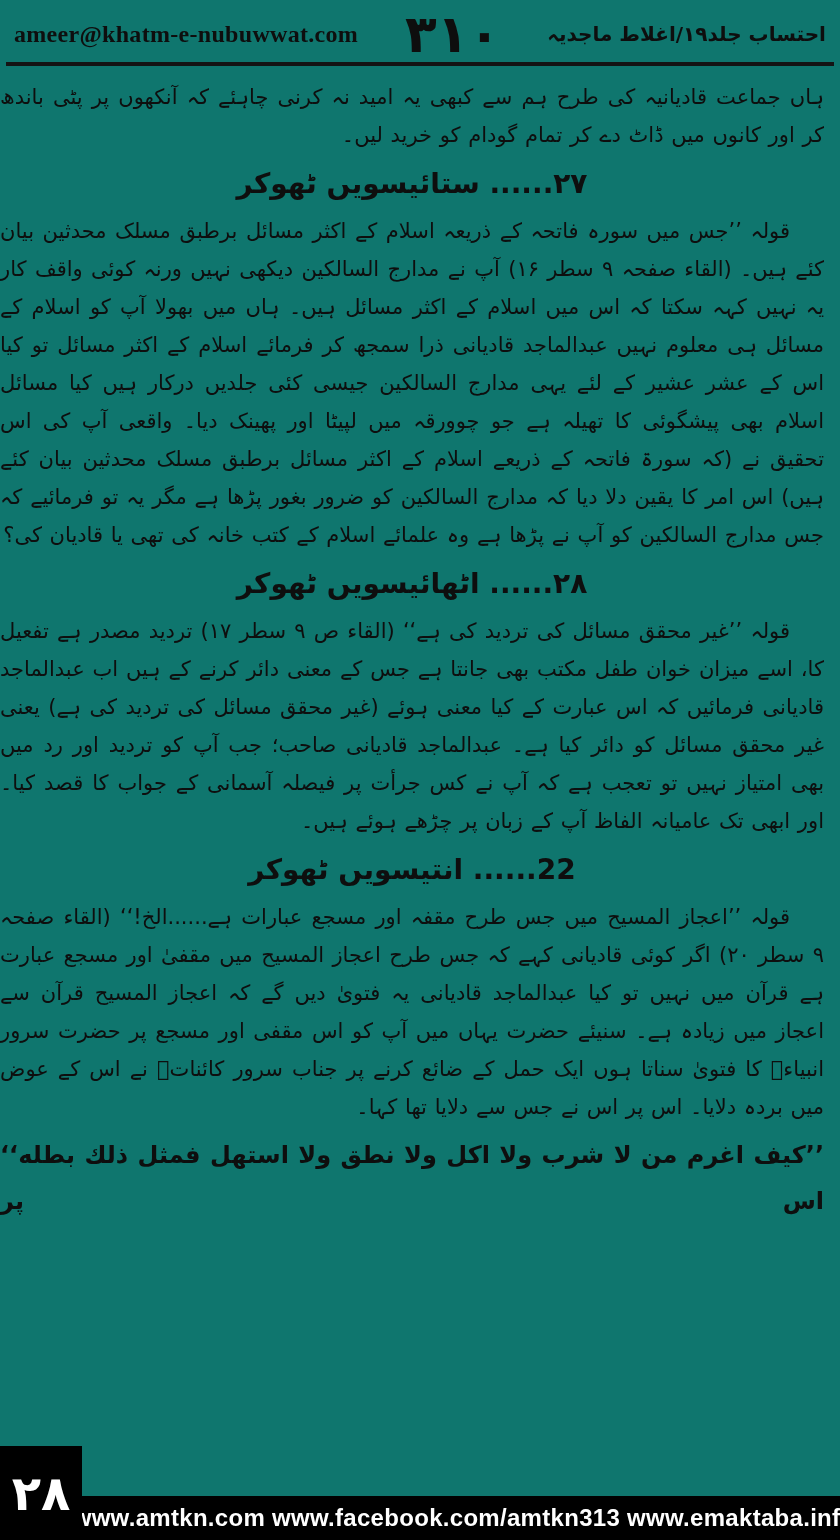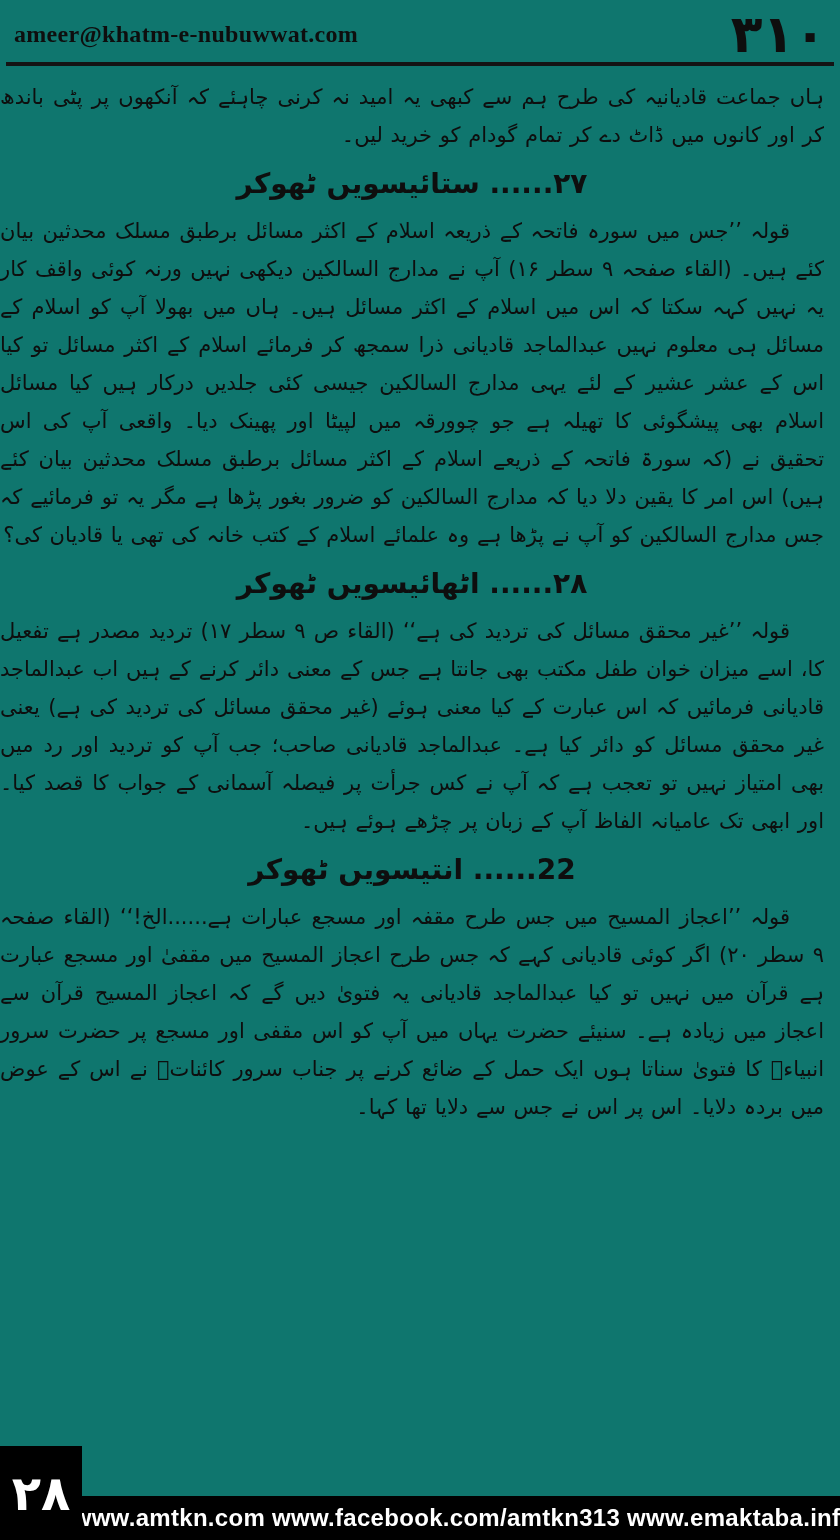--- a/index.html
+++ b/index.html
@@ -57,39 +57,41 @@
   }
 </style>
 </head>
 <body>
 
 <div class="page">
 
   <div class="header">
     <div class="email">ameer@khatm-e-nubuwwat.com</div>
     <div class="page-no-top">۳۱۰</div>
+    <div class="book-title">احتساب جلد۱۹/اغلاط ماجدیہ</div>
   </div>
 
   <div class="rule"></div>
 
   <div class="content">
     <p class="para">ہاں جماعت قادیانیہ کی طرح ہم سے کبھی یہ امید نہ کرنی چاہئے کہ آنکھوں پر پٹی باندھ کر اور کانوں میں ڈاٹ دے کر تمام گودام کو خرید لیں۔</p>
 
     <h2 class="heading">۲۷...... ستائیسویں ٹھوکر</h2>
 
     <p class="para indent">قولہ ’’جس میں سورہ فاتحہ کے ذریعہ اسلام کے اکثر مسائل برطبق مسلک محدثین بیان کئے ہیں۔ (القاء صفحہ ۹ سطر ۱۶) آپ نے مدارج السالکین دیکھی نہیں ورنہ کوئی واقف کار یہ نہیں کہہ سکتا کہ اس میں اسلام کے اکثر مسائل ہیں۔ ہاں میں بھولا آپ کو اسلام کے مسائل ہی معلوم نہیں عبدالماجد قادیانی ذرا سمجھ کر فرمائے اسلام کے اکثر مسائل تو کیا اس کے عشر عشیر کے لئے یہی مدارج السالکین جیسی کئی جلدیں درکار ہیں کیا مسائل اسلام بھی پیشگوئی کا تھیلہ ہے جو چوورقہ میں لپیٹا اور پھینک دیا۔ واقعی آپ کی اس تحقیق نے (کہ سورۃ فاتحہ کے ذریعے اسلام کے اکثر مسائل برطبق مسلک محدثین بیان کئے ہیں) اس امر کا یقین دلا دیا کہ مدارج السالکین کو ضرور بغور پڑھا ہے مگر یہ تو فرمائیے کہ جس مدارج السالکین کو آپ نے پڑھا ہے وہ علمائے اسلام کے کتب خانہ کی تھی یا قادیان کی؟</p>
 
     <h2 class="heading">۲۸...... اٹھائیسویں ٹھوکر</h2>
 
     <p class="para indent">قولہ ’’غیر محقق مسائل کی تردید کی ہے‘‘ (القاء ص ۹ سطر ۱۷) تردید مصدر ہے تفعیل کا، اسے میزان خوان طفل مکتب بھی جانتا ہے جس کے معنی دائر کرنے کے ہیں اب عبدالماجد قادیانی فرمائیں کہ اس عبارت کے کیا معنی ہوئے (غیر محقق مسائل کی تردید کی ہے) یعنی غیر محقق مسائل کو دائر کیا ہے۔ عبدالماجد قادیانی صاحب؛ جب آپ کو تردید اور رد میں بھی امتیاز نہیں تو تعجب ہے کہ آپ نے کس جرأت پر فیصلہ آسمانی کے جواب کا قصد کیا۔ اور ابھی تک عامیانہ الفاظ آپ کے زبان پر چڑھے ہوئے ہیں۔</p>
 
     <h2 class="heading">22...... انتیسویں ٹھوکر</h2>
 
     <p class="para indent">قولہ ’’اعجاز المسیح میں جس طرح مقفہ اور مسجع عبارات ہے......الخ!‘‘ (القاء صفحہ ۹ سطر ۲۰) اگر کوئی قادیانی کہے کہ جس طرح اعجاز المسیح میں مقفیٰ اور مسجع عبارت ہے قرآن میں نہیں تو کیا عبدالماجد قادیانی یہ فتویٰ دیں گے کہ اعجاز المسیح قرآن سے اعجاز میں زیادہ ہے۔ سنیئے حضرت یہاں میں آپ کو اس مقفی اور مسجع پر حضرت سرور انبیاءؑ کا فتویٰ سناتا ہوں ایک حمل کے ضائع کرنے پر جناب سرور کائناتؐ نے اس کے عوض میں بردہ دلایا۔ اس پر اس نے جس سے دلایا تھا کہا۔</p>
 
+    <p class="arabic">’’كيف اغرم من لا شرب ولا اكل ولا نطق ولا استهل فمثل ذلك بطله‘‘ اس پر</p>
   </div>
 
   <div class="footer-bar">
     <div class="footer-links">www.amtkn.com www.facebook.com/amtkn313 www.emaktaba.info</div>
   </div>
   <div class="footer-pageno">۲۸</div>
 
 </div>
 
 </body></html>

